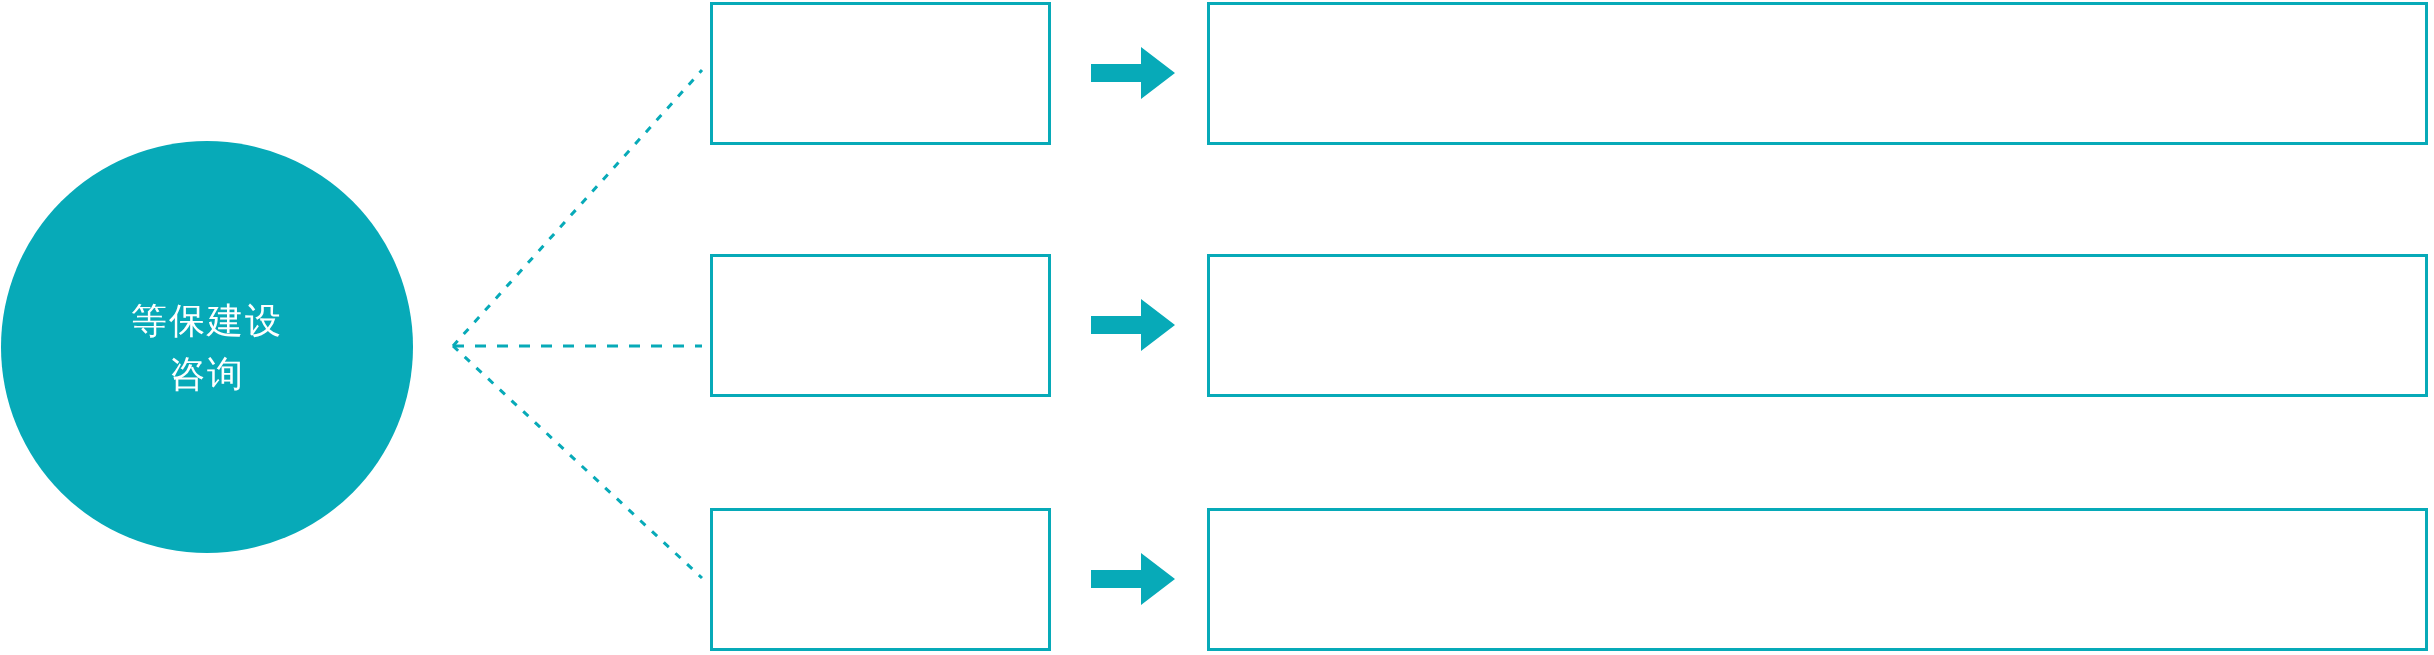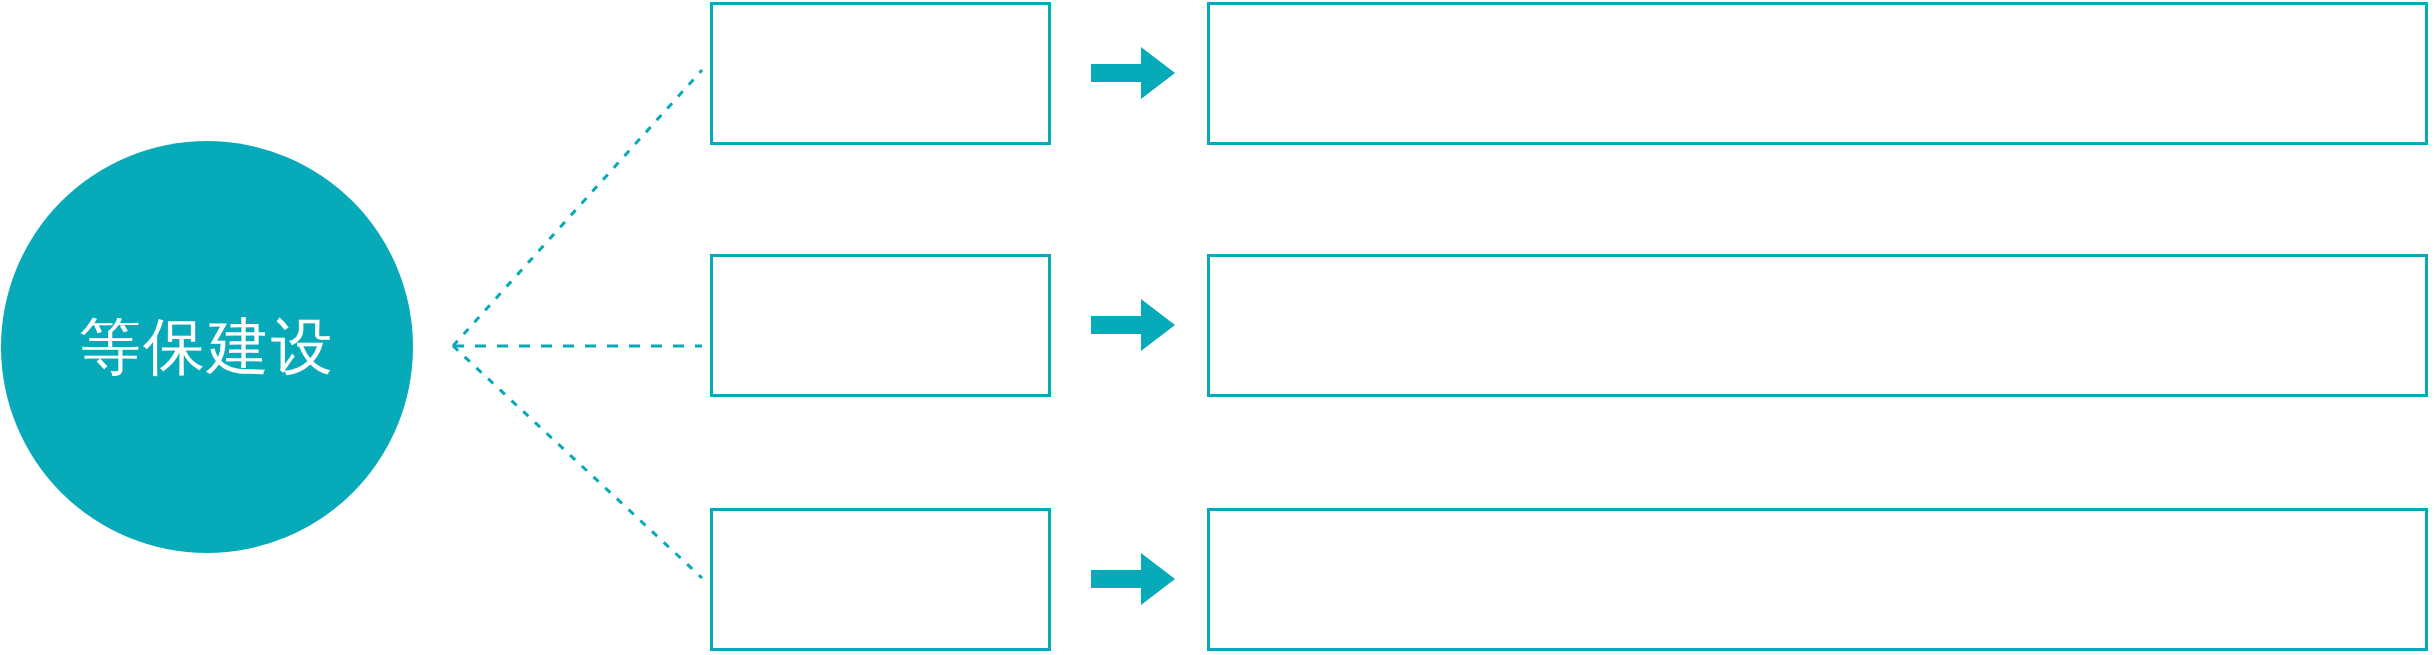--- a/index.html
+++ b/index.html
@@ -29,21 +29,21 @@
     border-radius: 50%;
     background: #07aab8;
     display: flex;
     flex-direction: column;
     align-items: center;
     justify-content: center;
     box-sizing: border-box;
   }
   .hub-line {
     color: #ffffff;
-    font-size: 62px;
+    font-size: 36px;
     line-height: 1.48;
     letter-spacing: 2px;
     font-weight: 400;
     white-space: nowrap;
     text-align: right;
   }
 
   
   .connectors {
     position: absolute;
@@ -124,20 +124,21 @@
 
     <line x1="453" y1="346" x2="702" y2="70" stroke="#07aab8" stroke-width="3" stroke-dasharray="7 9" stroke-linecap="butt"></line>
 
     <line x1="453" y1="346" x2="702" y2="346" stroke="#07aab8" stroke-width="3" stroke-dasharray="11 11" stroke-linecap="butt"></line>
 
     <line x1="453" y1="346" x2="702" y2="578" stroke="#07aab8" stroke-width="3" stroke-dasharray="7 9" stroke-linecap="butt"></line>
   </svg>
 
   <div class="hub">
     <div class="hub-line">等保建设</div>
+    <div class="hub-line">咨询</div>
   </div>
 
   <div class="row row-1">
     <div class="small-box">
       <span class="small-box-text"></span>
     </div>
     <svg class="arrow" viewBox="0 0 84 60" width="84" height="60" xmlns="http://www.w3.org/2000/svg">
       <polygon points="0,21 50,21 50,4 84,30 50,56 50,39 0,39" fill="#07aab8"></polygon>
     </svg>
     <div class="wide-box">

